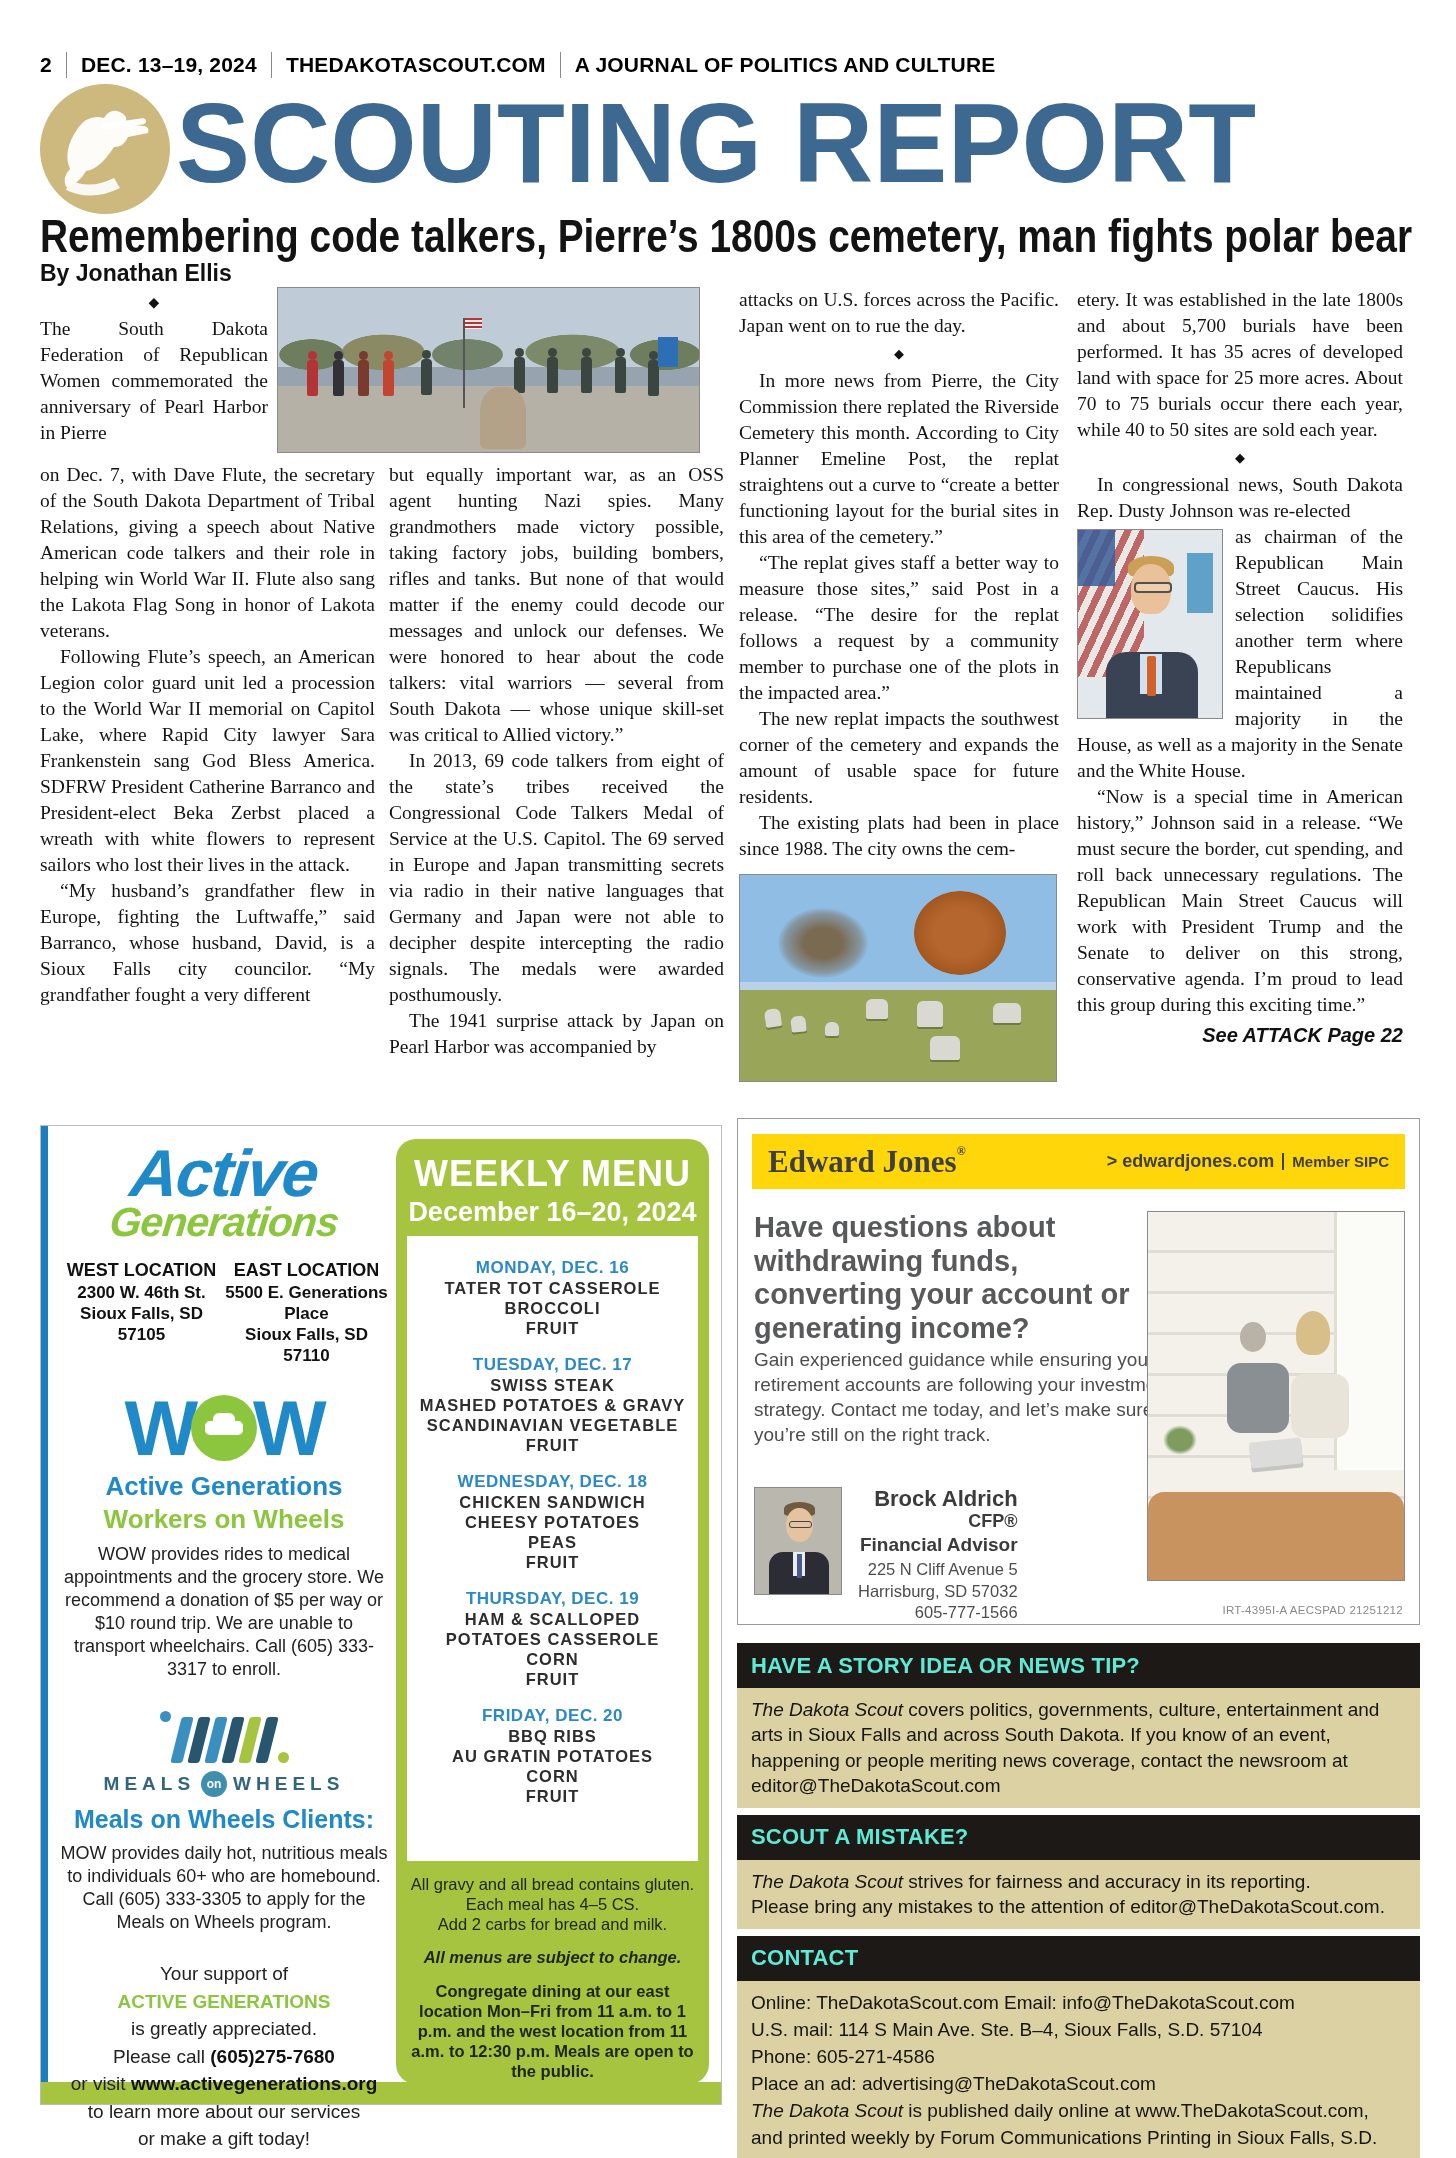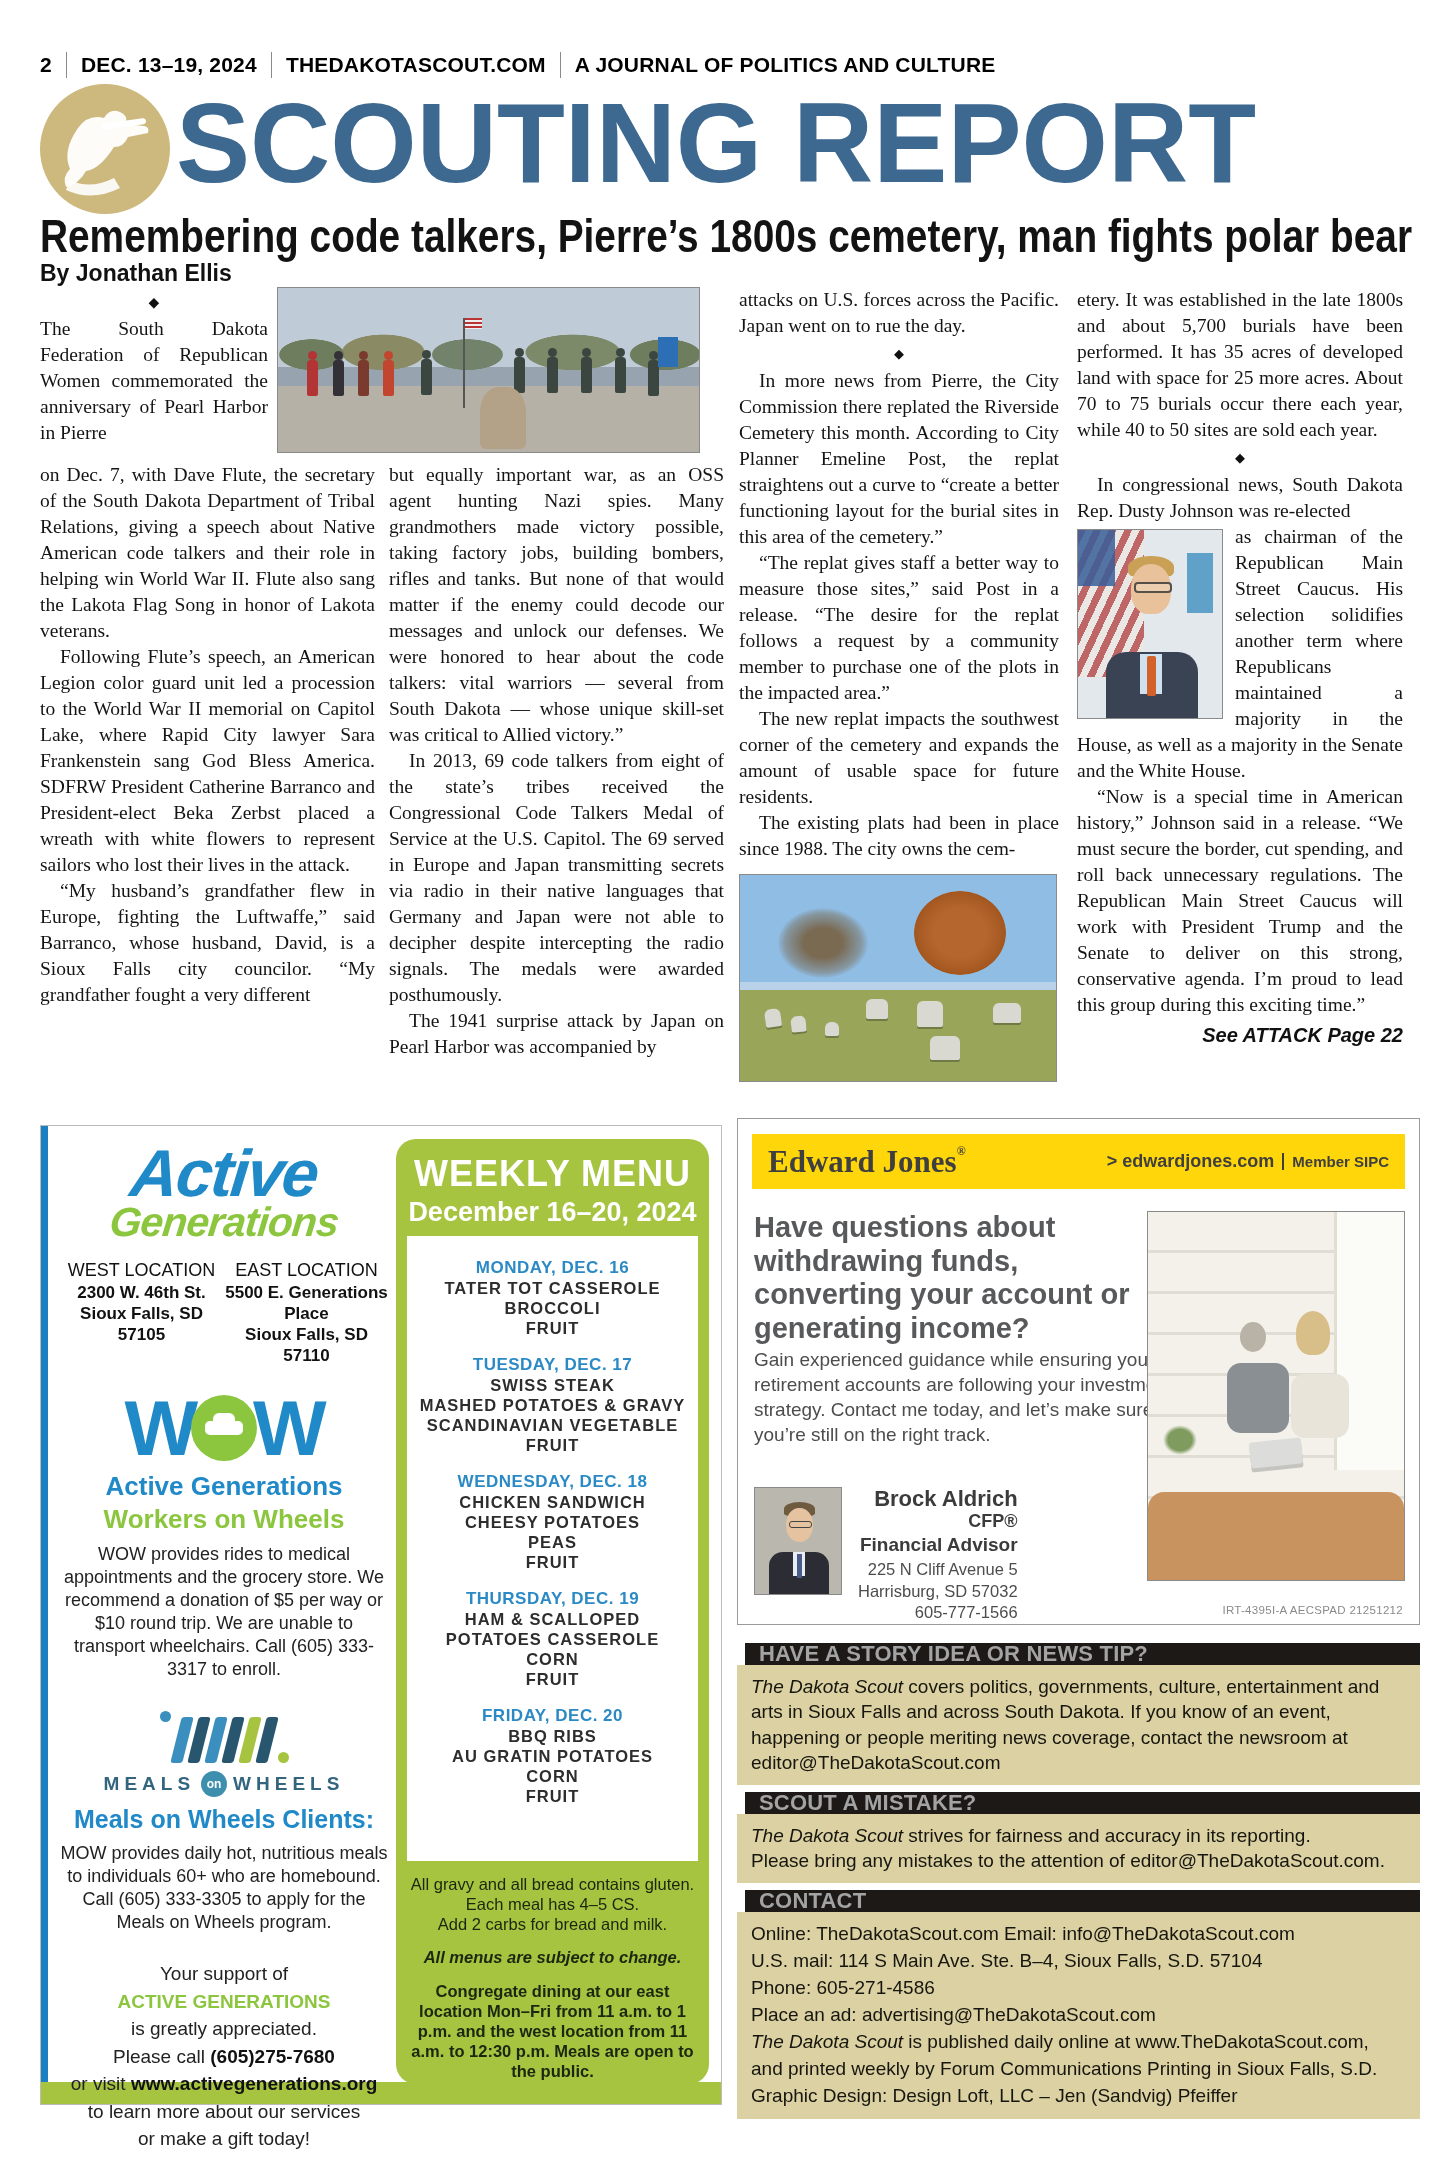--- a/index.html
+++ b/index.html
@@ -94,21 +94,21 @@
            border:1px solid #bcbcbc;box-sizing:border-box;}
   .left-ad .blue-stripe{position:absolute;left:0;top:0;width:7px;height:100%;background:#1b7fc2;}
   .left-ad .green-bar{position:absolute;left:0;bottom:0;width:100%;height:22px;background:#a6c440;}
   .ag-left{position:absolute;left:18px;top:14px;width:330px;text-align:center;}
   .ag-logo-active{font-style:italic;font-weight:800;font-size:66px;line-height:1;color:#2089c7;
                   transform:skewX(-6deg);letter-spacing:-2px;}
   .ag-logo-gen{font-style:italic;font-weight:800;font-size:41px;line-height:1;color:#8cc63e;
                transform:skewX(-6deg);margin-top:-4px;letter-spacing:-1px;}
   .locations{display:flex;margin-top:16px;}
   .loc{width:50%;font-size:17px;line-height:1.25;font-weight:600;color:#111;}
-  .loc .loc-label{font-weight:400;font-size:18px;}
+  .loc .loc-label{font-weight:700;font-size:18px;}
   .wow-row{display:flex;align-items:center;justify-content:center;margin-top:26px;}
   .wow-w{font-weight:800;font-size:78px;line-height:.9;color:#2089c7;letter-spacing:-3px;}
   .wow-circle{width:66px;height:66px;border-radius:50%;background:#8cc63e;margin:0 -4px;position:relative;z-index:1;}
   .wow-car{position:absolute;left:14px;top:26px;width:38px;height:14px;background:#fff;border-radius:5px;}
   .wow-car::before{content:"";position:absolute;left:8px;top:-8px;width:22px;height:10px;background:#fff;border-radius:6px 6px 0 0;}
   .ag-h1{font-weight:800;font-size:26px;color:#2089c7;margin-top:8px;}
   .ag-h2{font-weight:800;font-size:26px;color:#8cc63e;margin-top:2px;}
   .ad-para{font-size:18px;line-height:1.28;color:#222;margin-top:8px;font-weight:500;}
   .mow-glyph{display:flex;justify-content:center;align-items:flex-end;gap:5px;margin-top:30px;height:52px;}
   .mow-bar{width:12px;height:46px;border-radius:3px;transform:skewX(-14deg);}
@@ -152,22 +152,22 @@
   .brock-photo{width:88px;height:108px;}
   .ej-adv-name{font-weight:800;font-size:22px;color:#3b3b3b;line-height:1.1;}
   .ej-adv-cred{font-weight:800;font-size:18px;color:#3b3b3b;}
   .ej-adv-title{font-weight:700;font-size:19px;color:#3b3b3b;margin-top:2px;}
   .ej-adv-addr{font-size:16.5px;color:#4d4d4d;line-height:1.3;margin-top:3px;font-weight:500;}
   .ej-photo{position:absolute;right:14px;top:92px;width:258px;height:370px;}
   .ej-fine{position:absolute;right:16px;bottom:8px;font-size:11.5px;color:#8a8a8a;letter-spacing:.3px;}
 
   
   .info-col{position:absolute;left:737px;top:1643px;width:683px;}
-  .info-bar{height:22px;background:#1c1917;color:#a3a3a3;display:flex;align-items:center;
-            font-weight:800;font-size:22px;letter-spacing:.2px;padding-left:14px;margin-left:8px;}
+  .info-bar{height:45px;background:#1c1917;color:#5eead4;display:flex;align-items:center;
+            font-weight:800;font-size:22px;letter-spacing:.2px;padding-left:14px;}
   .info-tan{background:#dcd1a2;color:#16160f;padding:9px 14px;font-size:19px;line-height:1.34;font-weight:500;}
   .info-gap{height:7px;}
   .contact-line{white-space:nowrap;}
   .it{font-style:italic;}
 </style>
 </head>
 <body>
 
 <div class="page">
 

